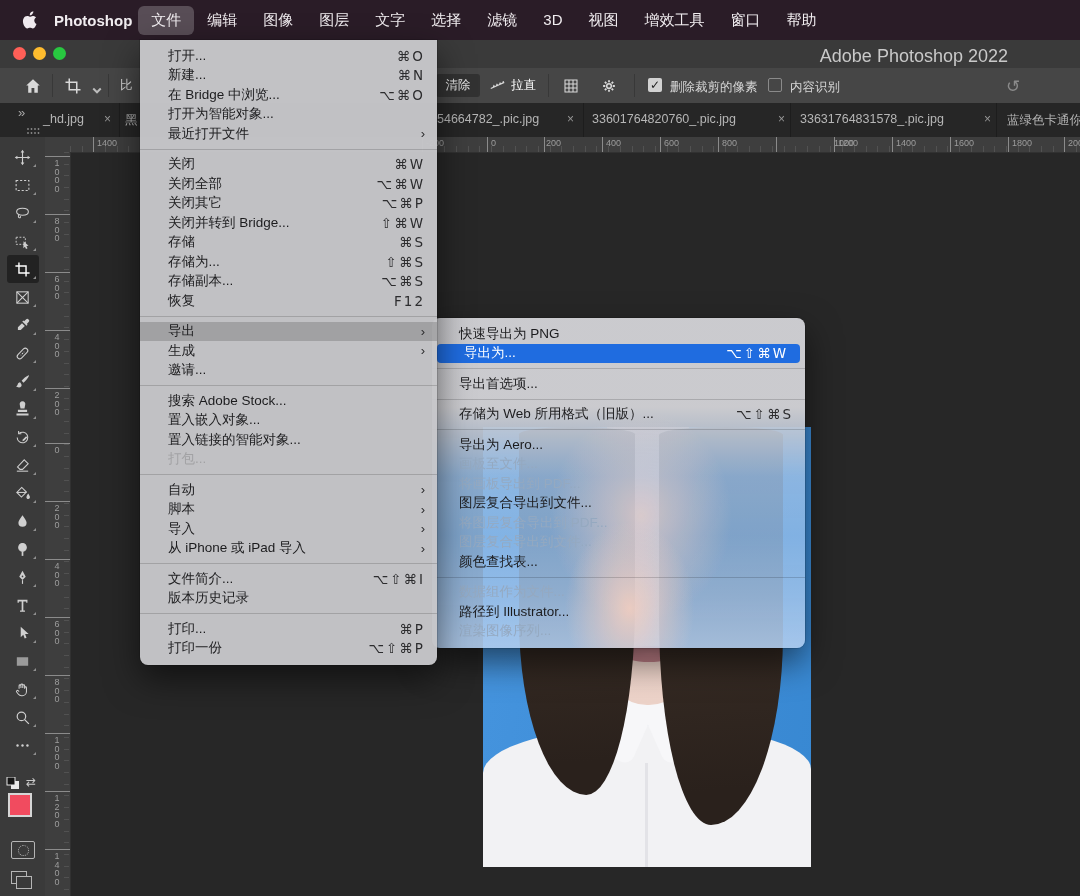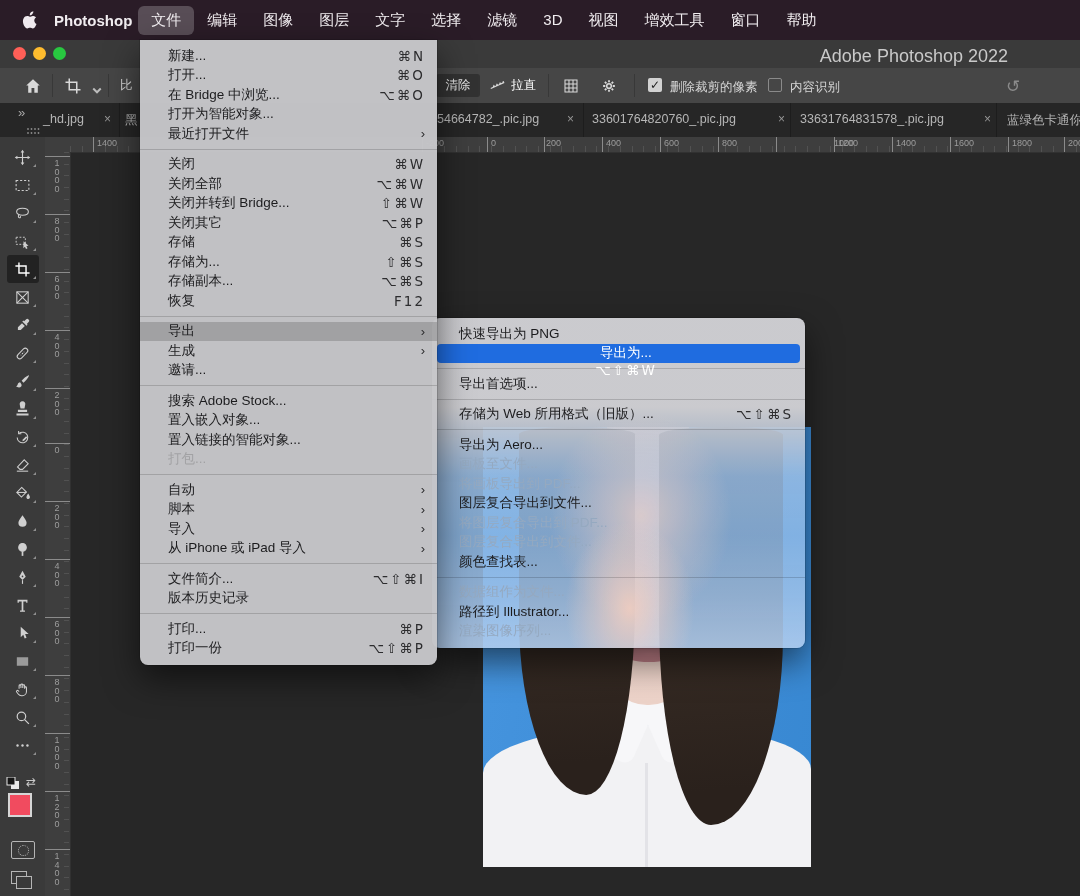--- a/index.html
+++ b/index.html
@@ -99,21 +99,21 @@
          rgba(141,184,229,0.86) 66%, rgba(158,193,232,0.87) 84%, rgba(176,204,237,0.9) 100%);}
   .mrow{height:19.5px;display:flex;align-items:center;padding:0 12px 0 28px;white-space:nowrap;}
   .mrow .lbl{flex:0 0 auto;}
   .mrow .spring{flex:1;}
   .mrow .sc{font-family:"DejaVu Sans","Liberation Sans",sans-serif;letter-spacing:2px;color:#2c2c2e;}
   .mrow .arrow{color:#2c2c2e;font-size:13px;}
   .mrow.disabled .lbl{color:#a2a2a4;}
   #export-submenu .mrow{padding-left:27px;}
   #export-submenu .mrow.disabled .lbl{color:#95a9c0;}
   .mrow.hl-gray{background:rgba(0,0,0,0.165);}
-  .mrow.hl-blue{background:#1f6ce0;border-radius:4px;margin:0 5px;padding-left:22px;color:#ffffff;flex-direction:column;}
+  .mrow.hl-blue{background:#1f6ce0;border-radius:4px;margin:0 5px;padding-left:22px;color:#ffffff;}
   .mrow.hl-blue .sc,.mrow.hl-blue .lbl,.mrow.hl-blue .arrow{color:#ffffff;}
   .msep{height:1px;background:rgba(0,0,0,0.16);margin:5px 0;}
 </style>
 </head>
 <body>
 
 <div id="stage">
 
   <div id="canvas">
     <div id="photo" style="left:413px;top:275px;">
@@ -540,30 +540,30 @@
         <span class="spring"></span>
       </div>
       <div class="mrow disabled">
         <span class="lbl">渲染图像序列...</span>
         <span class="spring"></span>
       </div>
     </div>
 
   <div class="mac-menu" id="file-menu">
       <div class="mrow">
+        <span class="lbl">打开...</span>
+        <span class="spring"></span>
+        <span class="sc">⌘O</span>
+      </div>
+      <div class="mrow">
         <span class="lbl">新建...</span>
         <span class="spring"></span>
         <span class="sc">⌘N</span>
       </div>
       <div class="mrow">
-        <span class="lbl">打开...</span>
-        <span class="spring"></span>
-        <span class="sc">⌘O</span>
-      </div>
-      <div class="mrow">
         <span class="lbl">在 Bridge 中浏览...</span>
         <span class="spring"></span>
         <span class="sc">⌥⌘O</span>
       </div>
       <div class="mrow">
         <span class="lbl">打开为智能对象...</span>
         <span class="spring"></span>
       </div>
       <div class="mrow">
         <span class="lbl">最近打开文件</span>
@@ -575,28 +575,28 @@
         <span class="lbl">关闭</span>
         <span class="spring"></span>
         <span class="sc">⌘W</span>
       </div>
       <div class="mrow">
         <span class="lbl">关闭全部</span>
         <span class="spring"></span>
         <span class="sc">⌥⌘W</span>
       </div>
       <div class="mrow">
+        <span class="lbl">关闭其它</span>
+        <span class="spring"></span>
+        <span class="sc">⌥⌘P</span>
+      </div>
+      <div class="mrow">
         <span class="lbl">关闭并转到 Bridge...</span>
         <span class="spring"></span>
         <span class="sc">⇧⌘W</span>
-      </div>
-      <div class="mrow">
-        <span class="lbl">关闭其它</span>
-        <span class="spring"></span>
-        <span class="sc">⌥⌘P</span>
       </div>
       <div class="mrow">
         <span class="lbl">存储</span>
         <span class="spring"></span>
         <span class="sc">⌘S</span>
       </div>
       <div class="mrow">
         <span class="lbl">存储为...</span>
         <span class="spring"></span>
         <span class="sc">⇧⌘S</span>

